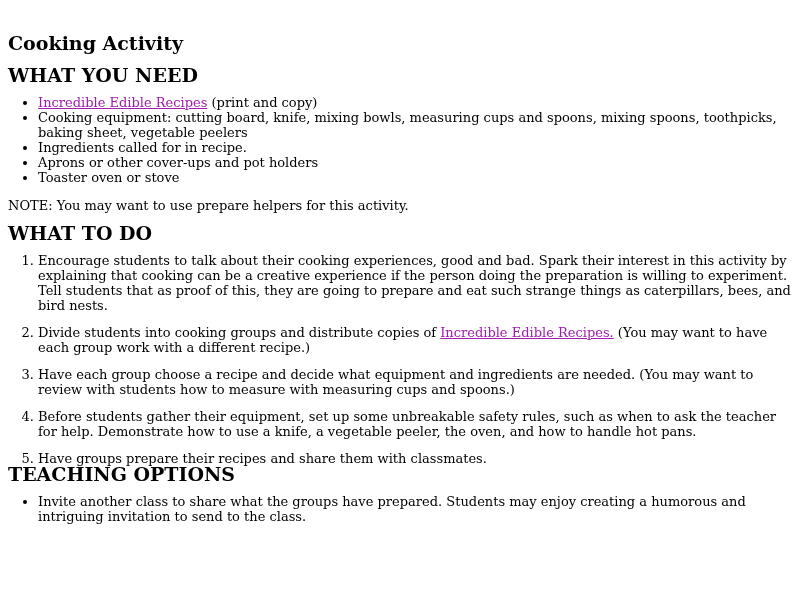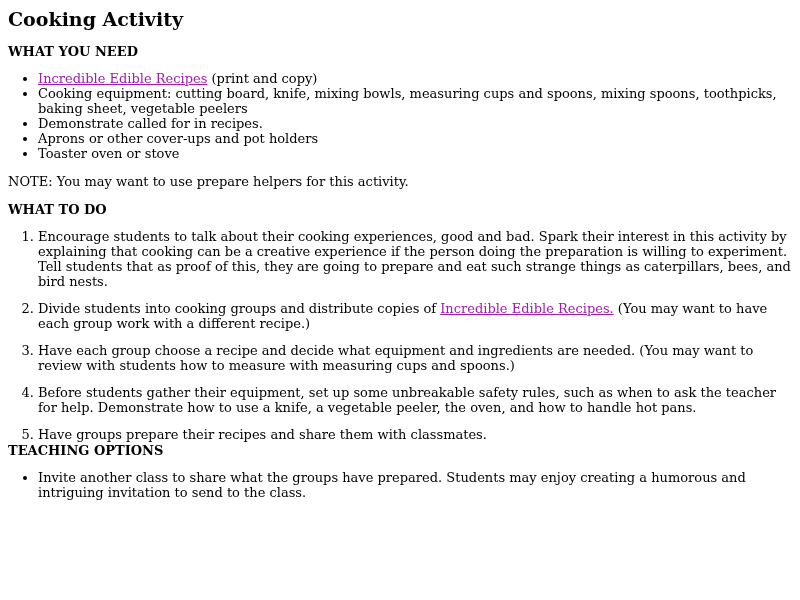--- a/index.html
+++ b/index.html
@@ -12,44 +12,44 @@
     }
     .page { padding: 0 8px; }
     h1 {
       font-family: "DejaVu Serif", serif;
       font-size: 25px; font-weight: bold;
       margin: 7px 0 0 0; line-height: 30px;
     }
     h2 {
       font-family: "DejaVu Serif", serif;
       font-size: 19px; font-weight: bold;
-      margin: 8px 0 0 0; line-height: 23px;
+      margin: 32px 0 0 0; line-height: 23px;
     }
     p { margin: 13px 0 0 0; }
     h4 {
-      font-size: 13px; font-weight: bold; margin: 13px 0 0 0; line-height: 15px;
+      font-size: 19px; font-weight: bold; margin: 13px 0 0 0; line-height: 15px;
     }
     ul, ol { margin: 12px 0 0 0; padding-left: 30px; }
     ul li { margin: 0; }
     ol li { margin: 0 0 12px 0; }
     ol { margin-bottom: -12px; }
     a { color: #a21caf; text-decoration: underline; }
     .intro { margin-top: 17px; }
   </style>
 </head>
 <body>
 
 <div class="page">
   <h2>Cooking Activity</h2>
 
   <h4>WHAT YOU NEED</h4>
   <ul>
     <li><a href="#">Incredible Edible Recipes</a><span> (print and copy)</span></li>
     <li>Cooking equipment: cutting board, knife, mixing bowls, measuring cups and spoons, mixing spoons, toothpicks, baking sheet, vegetable peelers</li>
-    <li>Demonstrate called for in recipes.</li>
+    <li>Ingredients called for in recipe.</li>
     <li>Aprons or other cover-ups and pot holders</li>
     <li>Toaster oven or stove</li>
   </ul>
 
   <p>NOTE: You may want to use prepare helpers for this activity.</p>
 
   <h4>WHAT TO DO</h4>
   <ol>
     <li>Encourage students to talk about their cooking experiences, good and bad. Spark their interest in this activity by explaining that cooking can be a creative experience if the person doing the preparation is willing to experiment. Tell students that as proof of this, they are going to prepare and eat such strange things as caterpillars, bees, and bird nests.</li>
     <li><span>Divide students into cooking groups and distribute copies of </span><a href="#">Incredible Edible Recipes.</a><span> (You may want to have each group work with a different recipe.)</span></li>

